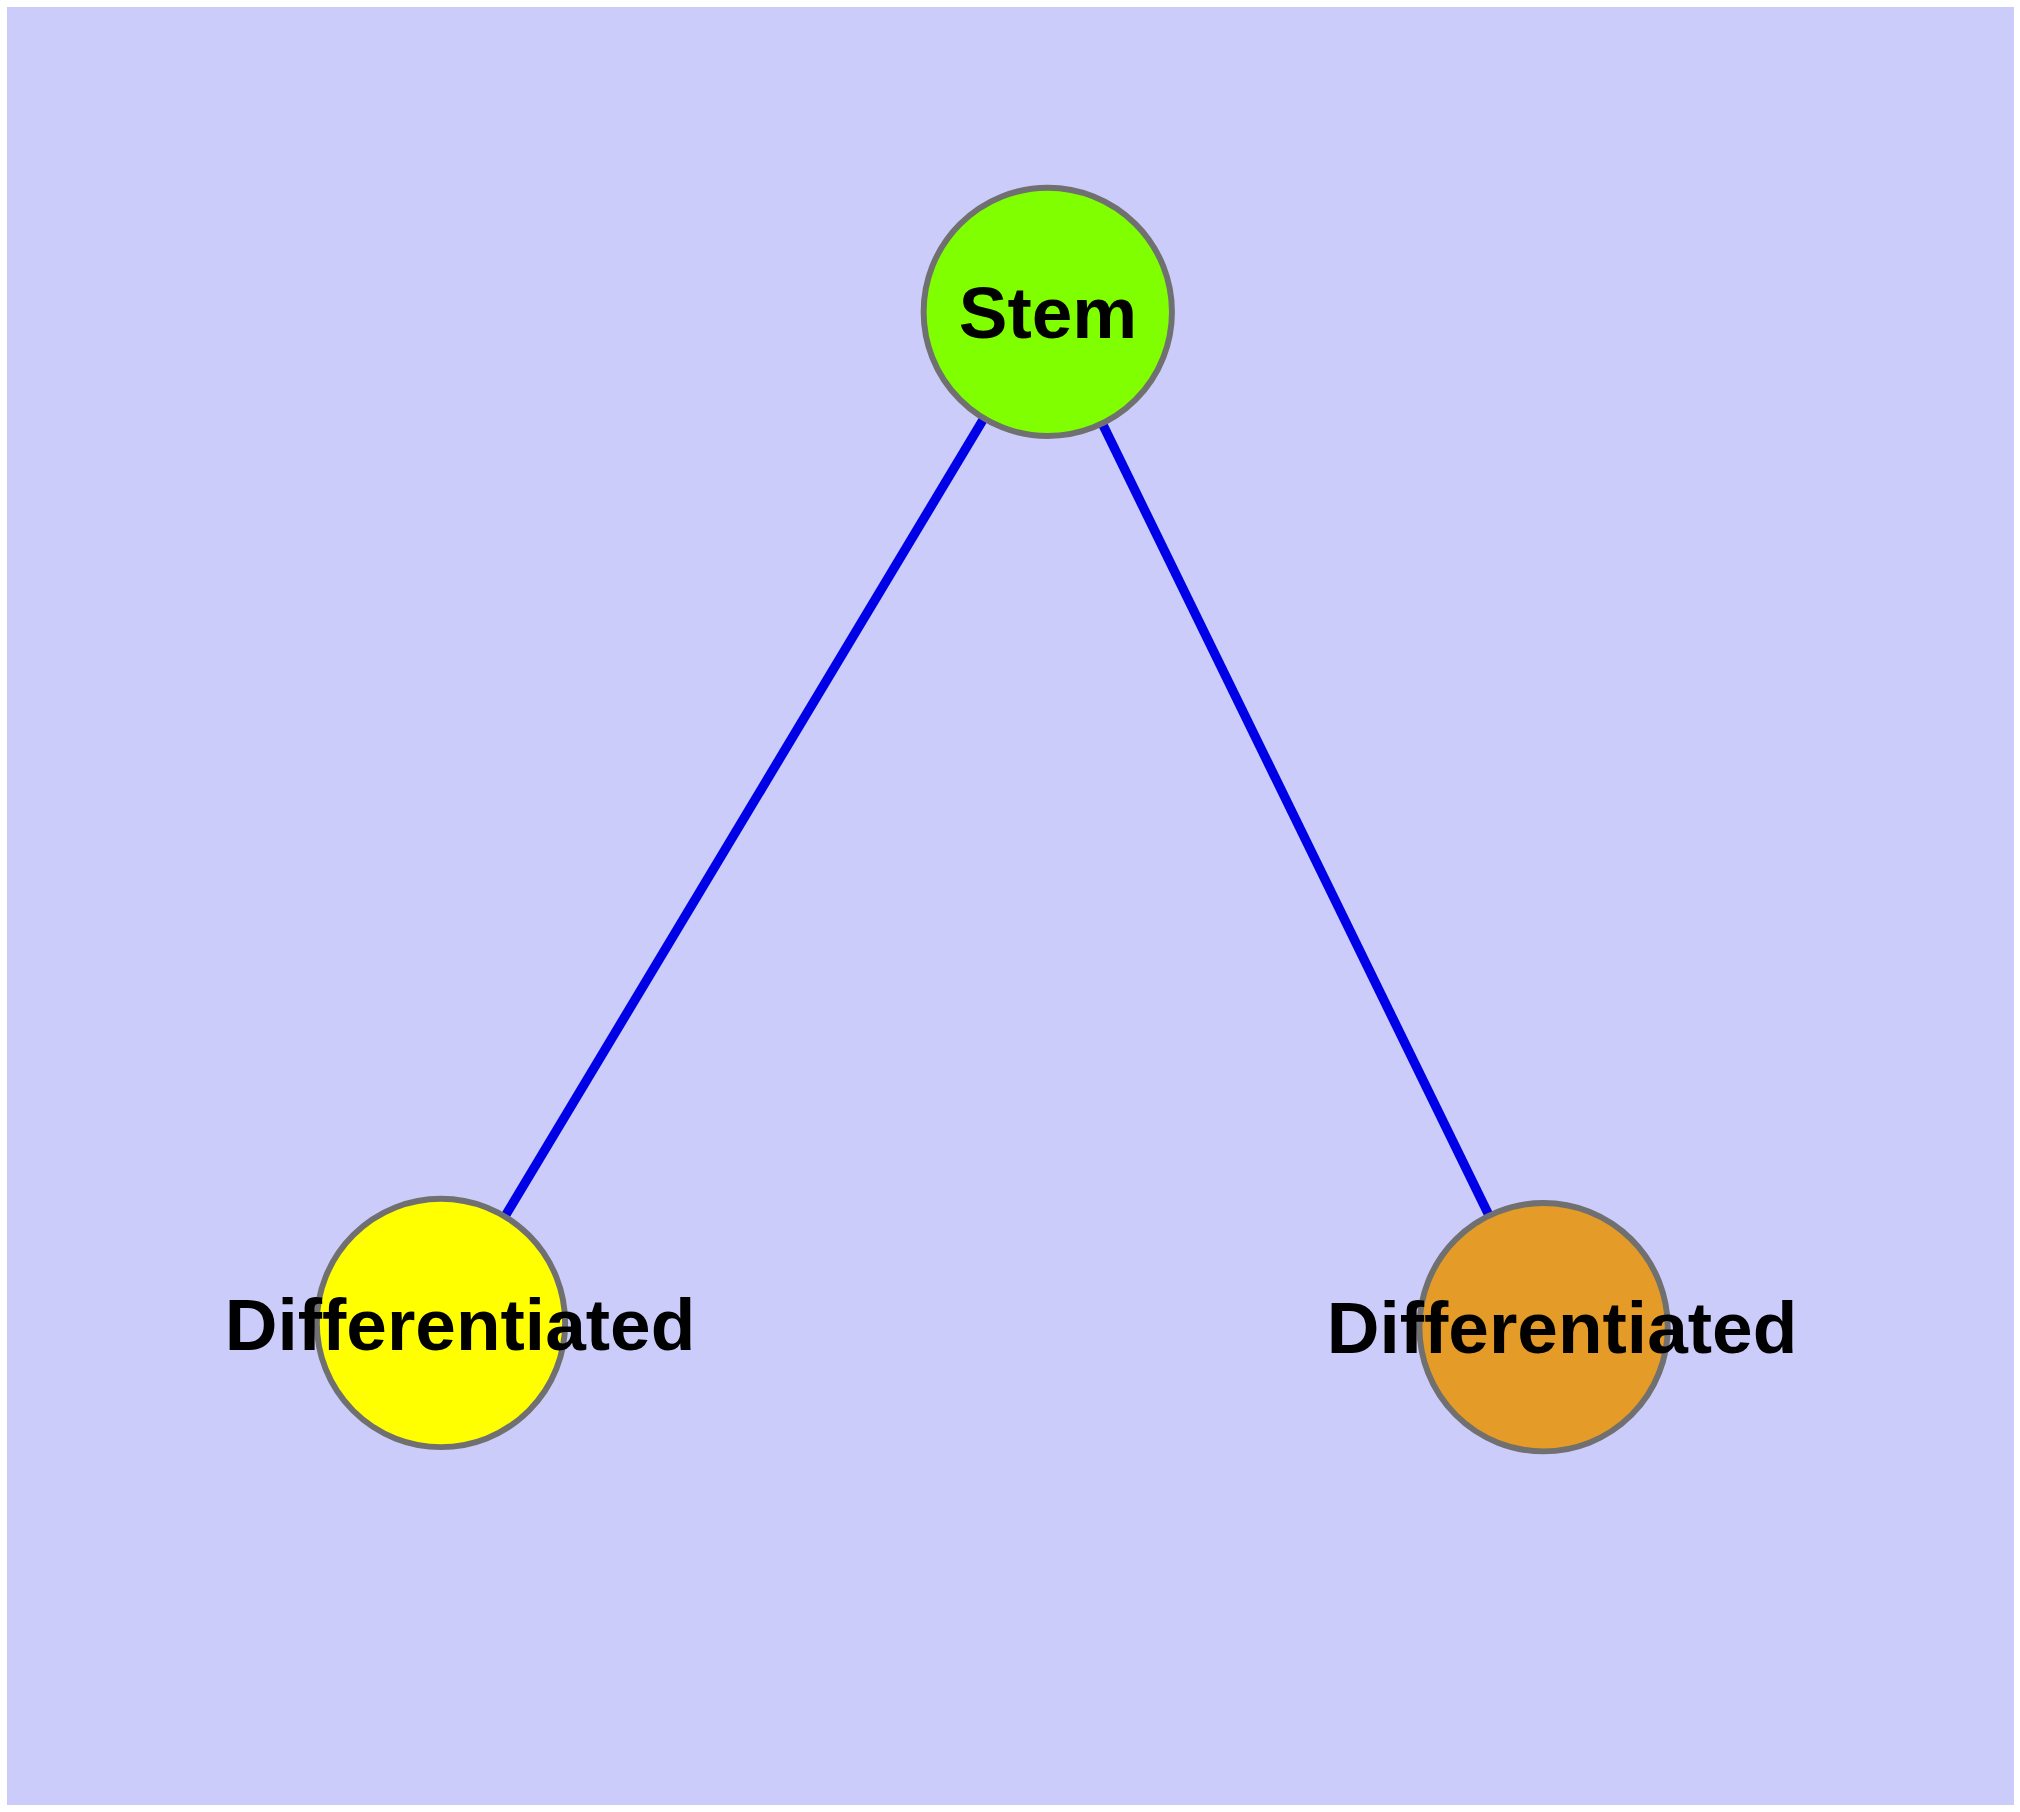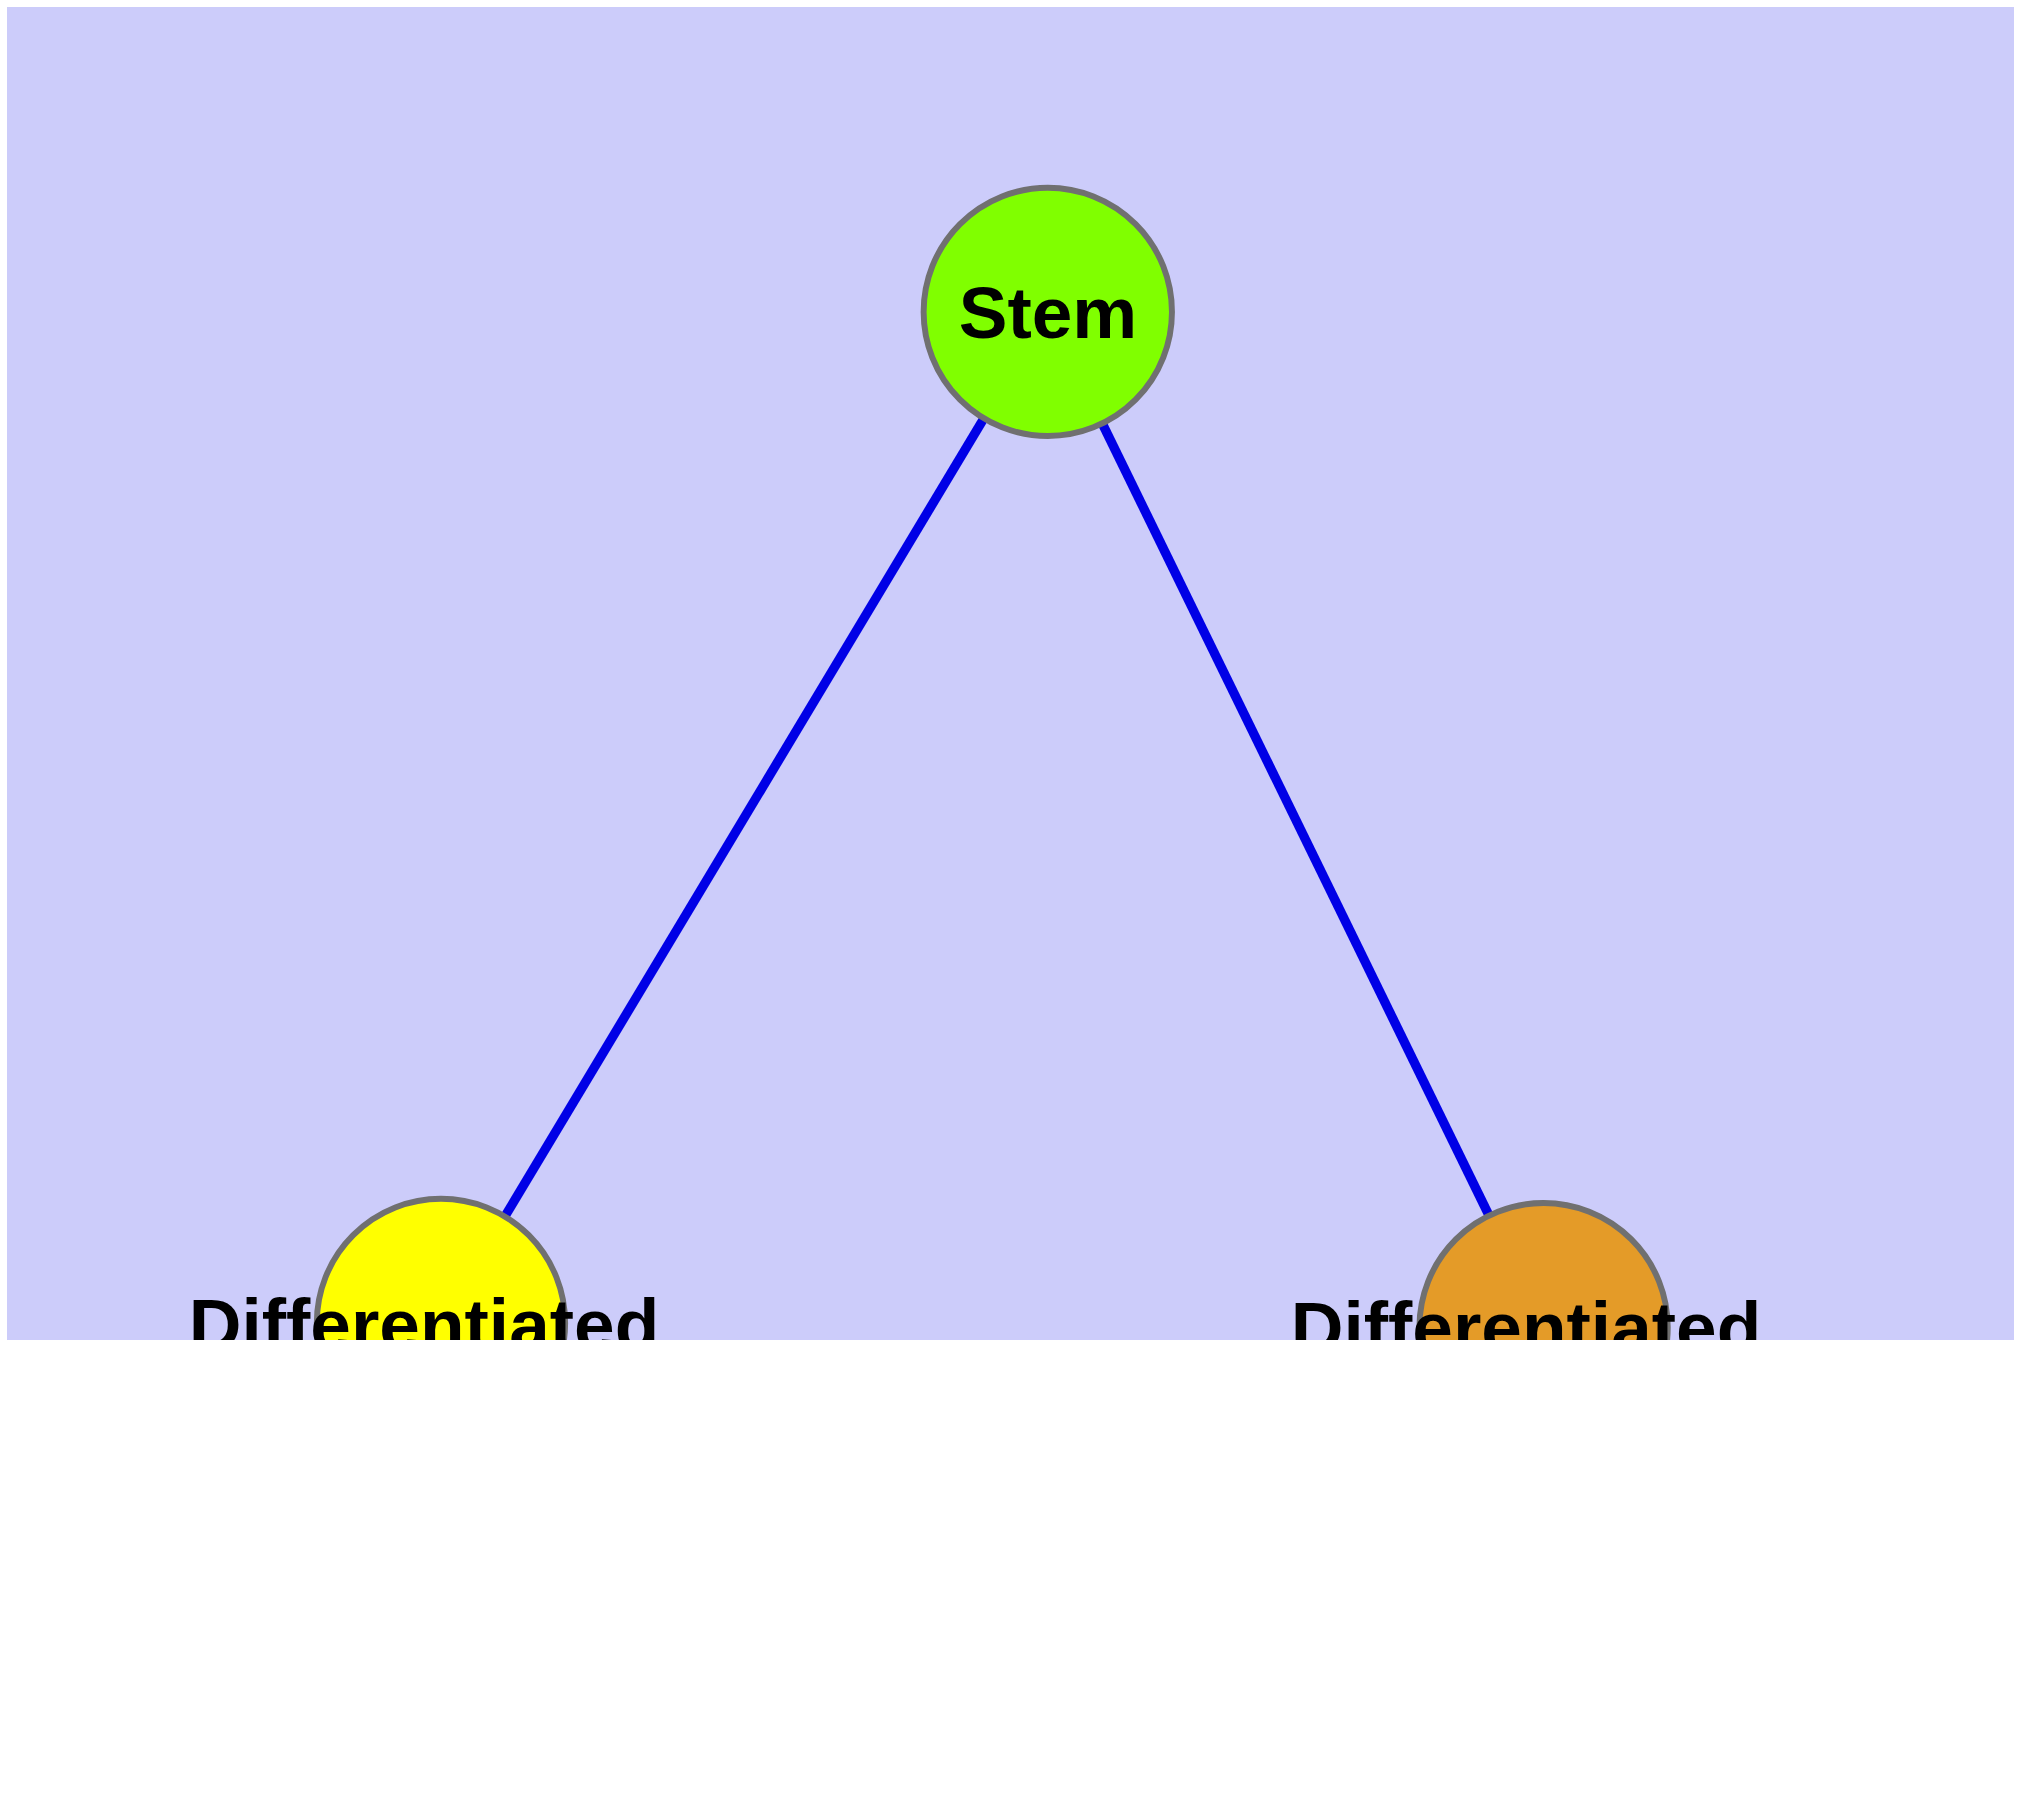--- a/index.html
+++ b/index.html
@@ -3,21 +3,21 @@
 <meta charset="utf-8">
 <style>
   html, body {
     margin: 0;
     padding: 0;
     background: #ffffff;
   }
   #canvas {
     position: relative;
     width: 2021px;
-    height: 1340px;
+    height: 1812px;
     background: #ffffff;
     overflow: hidden;
     font-family: "Liberation Sans", sans-serif;
   }
   #plot-bg {
     position: absolute;
     left: 6.8px;
     top: 6.8px;
     width: 2007px;
     height: 1798px;
@@ -39,20 +39,21 @@
     line-height: 1.12;
     white-space: pre;
     pointer-events: none;
     transform: translate(-50%, -50%);
   }
   .node-label.stem {
     font-size: 73px;
   }
   .node-label.leaf {
     font-size: 73px;
+    margin-left: 36px;
   }
 </style>
 </head>
 <body>
 
 <div id="canvas">
 
   <div id="plot-bg"></div>
 
   <svg id="graph-svg" viewBox="0 0 2384 2138">

